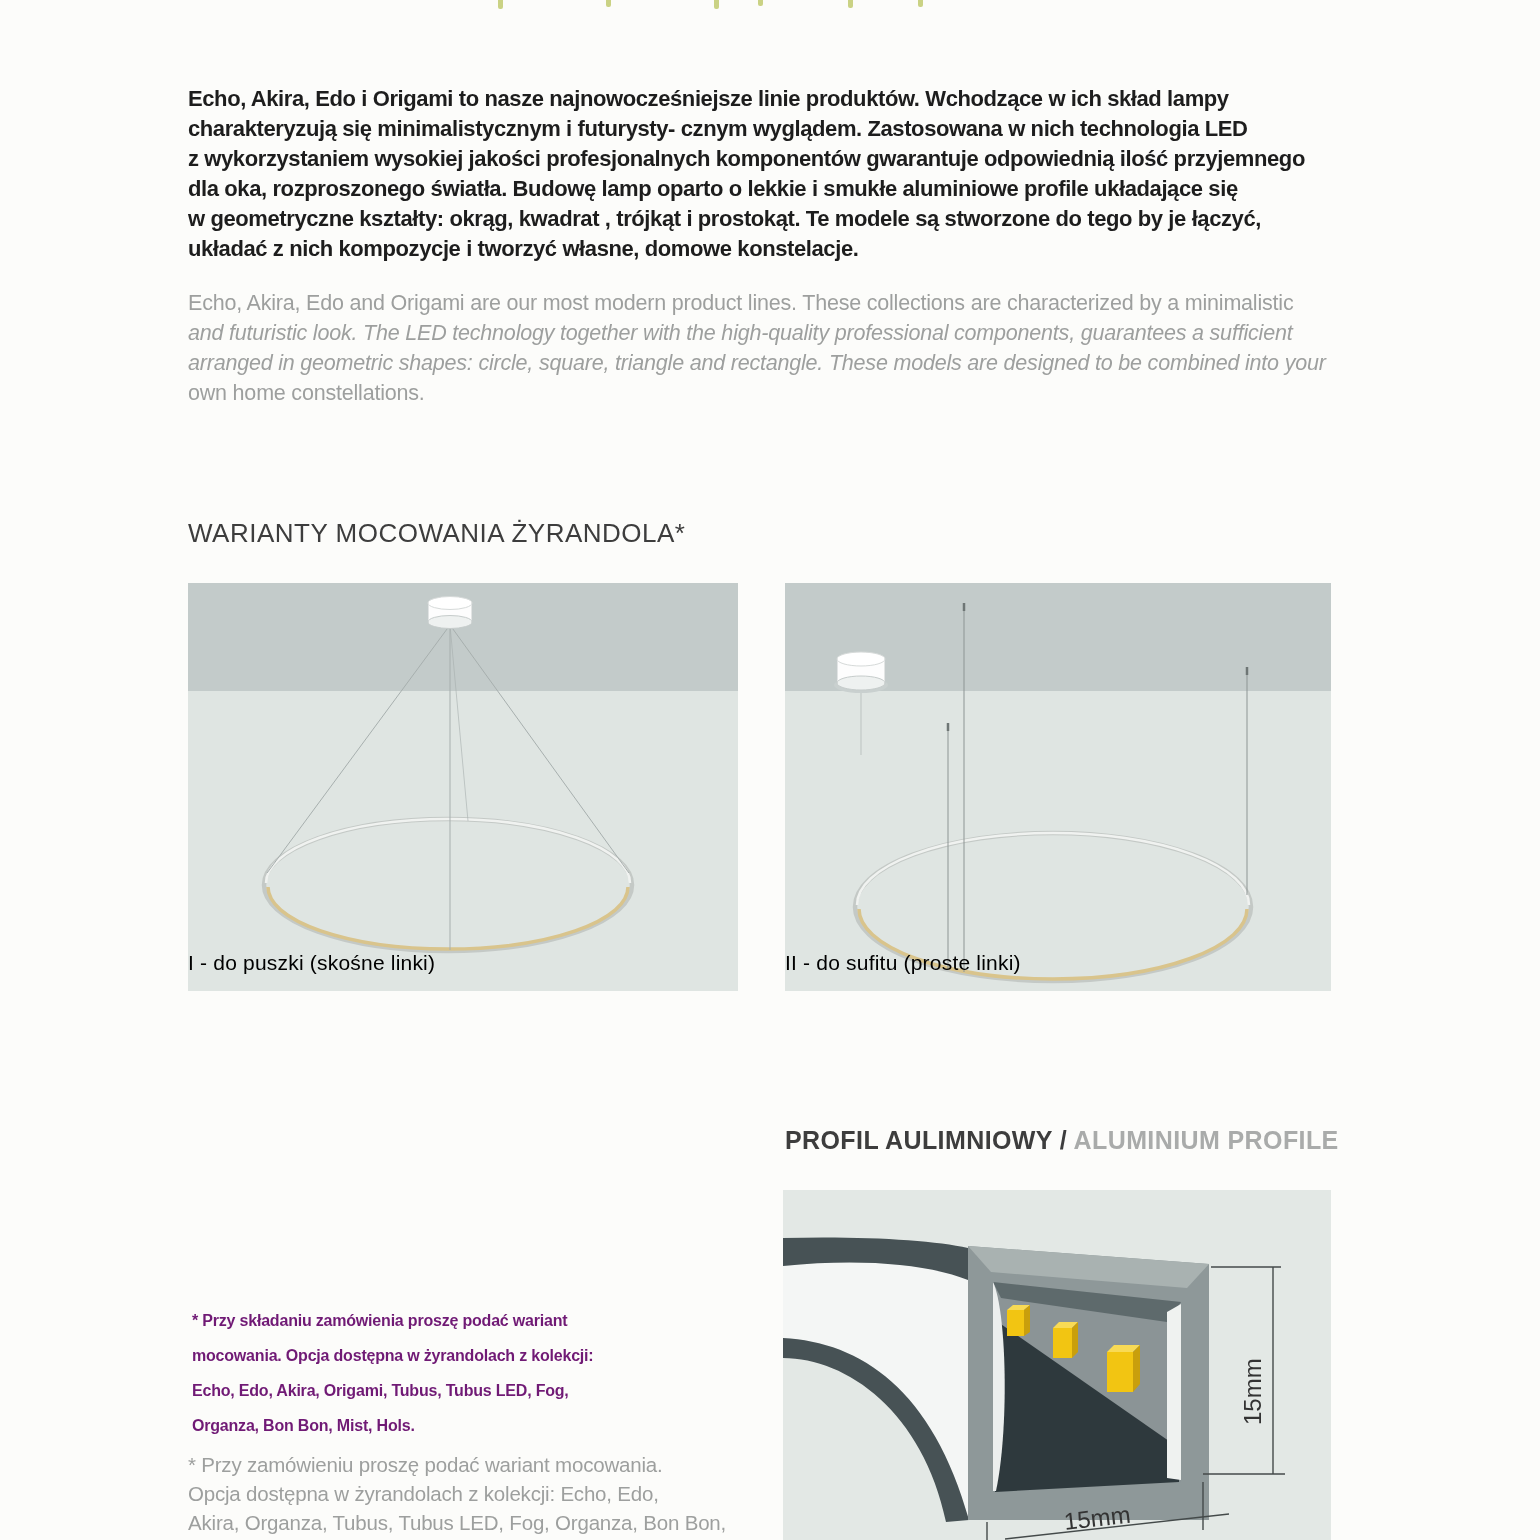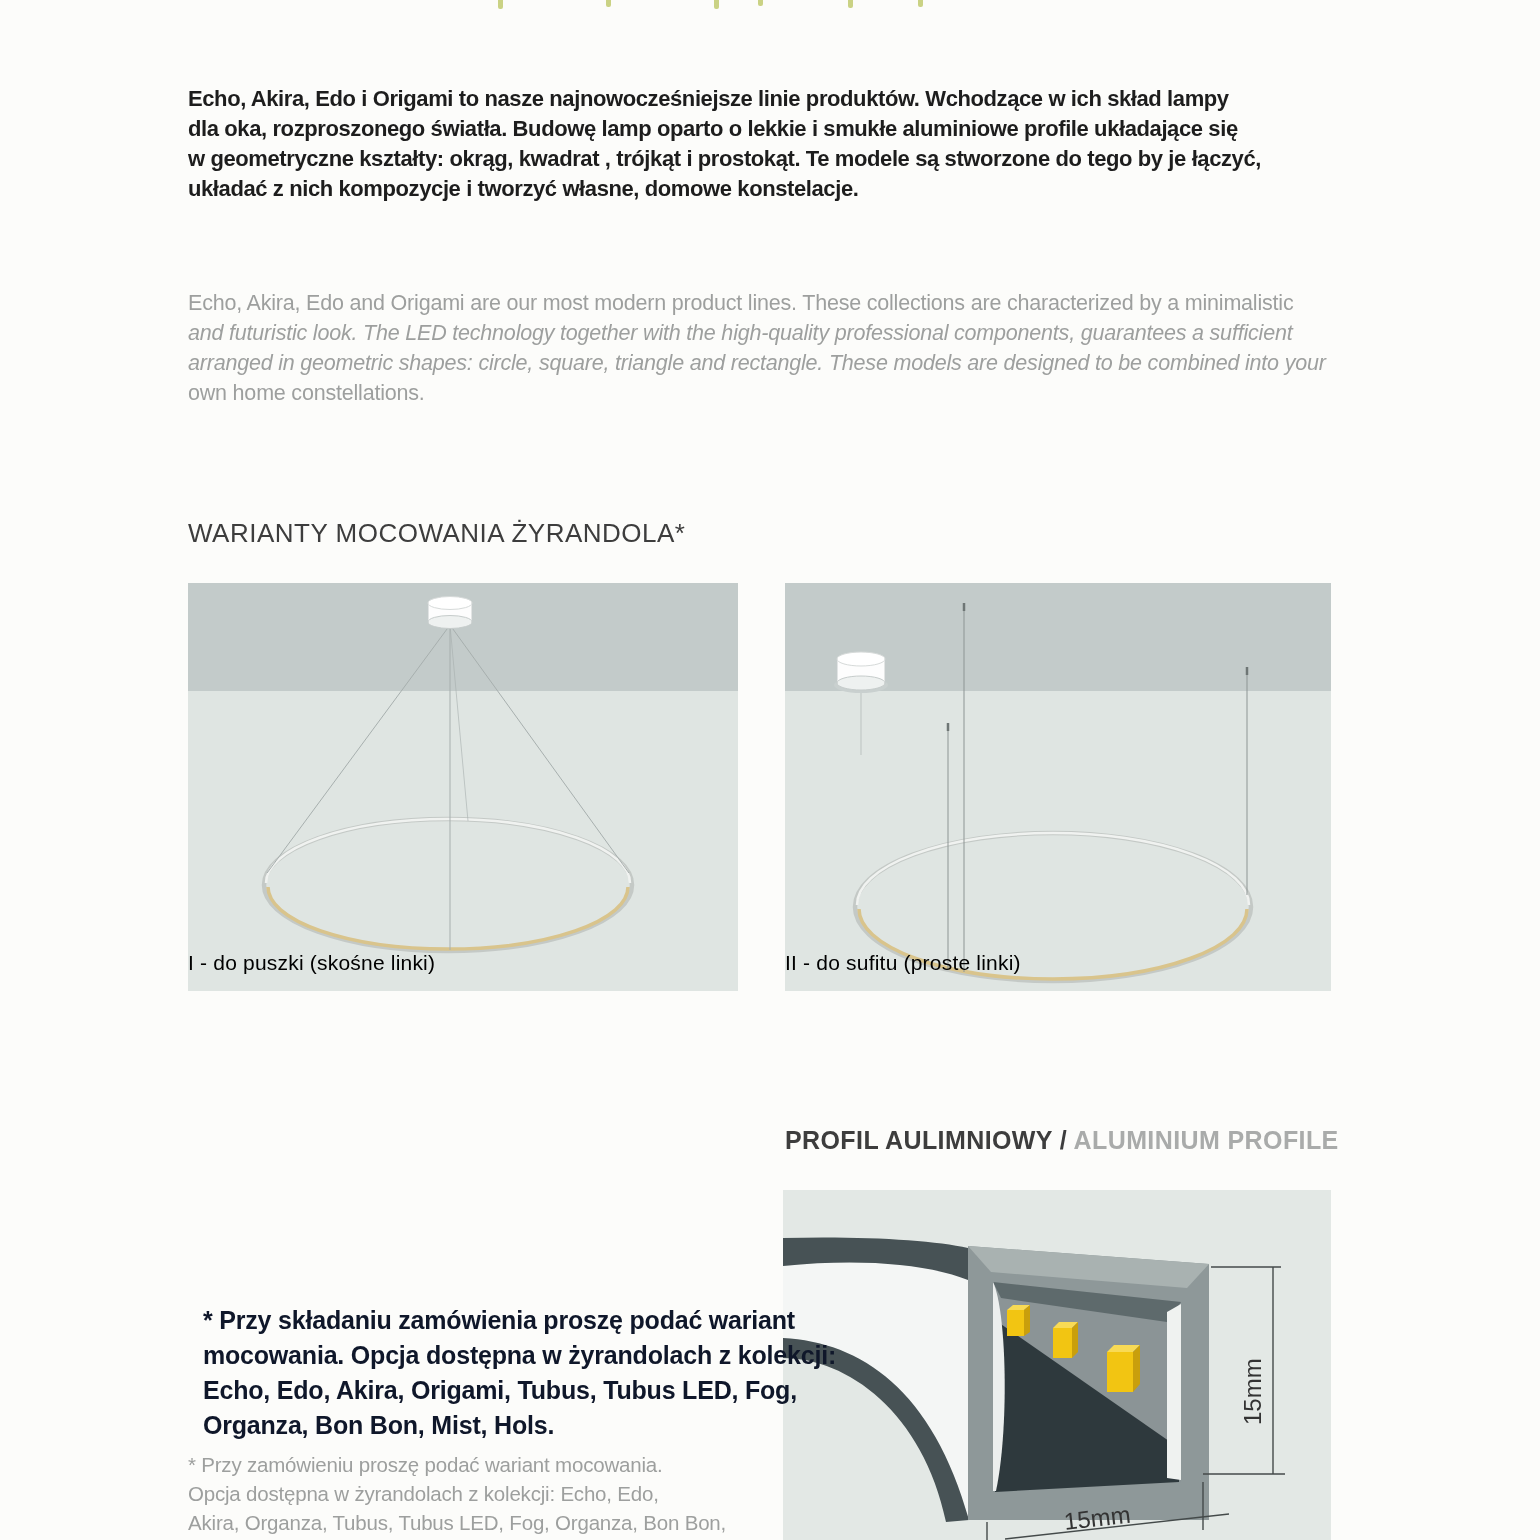--- a/index.html
+++ b/index.html
@@ -16,41 +16,43 @@
   .h1{position:absolute;left:160px;top:518px;font-size:26px;color:#3d3d3d;letter-spacing:.5px;font-weight:400;}
   .h2{position:absolute;left:757px;top:1126px;font-size:25px;letter-spacing:.4px;font-weight:700;}
   .h2 .dark{color:#3d3d3d;}
   .h2 .light{color:#a9abaa;}
   .caption{position:absolute;top:951px;font-size:21px;color:#000000;letter-spacing:.2px;}
   .cap1{left:160px;} .cap2{left:757px;}
   .fig{position:absolute;overflow:hidden;}
   .fig1{left:160px;top:583px;width:550px;height:408px;}
   .fig2{left:757px;top:583px;width:546px;height:408px;}
   .fig3{left:755px;top:1190px;width:548px;height:350px;}
-  .note-bold{left:175px;top:1303px;font-size:25px;line-height:35px;font-weight:bold;color:#0f172a;letter-spacing:-0.2px;}
+  .note-bold{left:164px;top:1303px;font-size:16px;line-height:35px;font-weight:bold;color:#701a75;letter-spacing:-0.2px;}
   .note-gray{left:160px;top:1450px;font-size:20.5px;line-height:29px;color:#9d9f9e;letter-spacing:-0.2px;}
   svg{display:block;}
   text{font-family:"Liberation Sans", sans-serif;}
 </style>
 </head>
 <body>
 
 <div class="page">
 
   <div>
     <span class="frag" style="left:470px;height:9px;"></span>
     <span class="frag" style="left:578px;height:7px;"></span>
     <span class="frag" style="left:686px;height:9px;"></span>
     <span class="frag" style="left:730px;height:6px;"></span>
     <span class="frag" style="left:820px;height:8px;"></span>
     <span class="frag" style="left:890px;height:7px;"></span>
   </div>
 
   <div class="par pl-intro">
     <div>Echo, Akira, Edo i Origami  to nasze najnowocześniejsze linie produktów. Wchodzące w ich skład lampy</div>
+    <div>charakteryzują się minimalistycznym i futurysty- cznym wyglądem. Zastosowana w nich technologia LED</div>
+    <div>z wykorzystaniem wysokiej jakości profesjonalnych komponentów gwarantuje odpowiednią ilość przyjemnego</div>
     <div>dla oka, rozproszonego światła. Budowę lamp oparto o lekkie i smukłe aluminiowe profile układające się</div>
     <div>w geometryczne kształty: okrąg, kwadrat , trójkąt i prostokąt. Te modele są stworzone do tego by je łączyć,</div>
     <div>układać z nich kompozycje i tworzyć własne, domowe konstelacje.</div>
   </div>
 
   <div class="par en-intro">
     <div>Echo, Akira, Edo and Origami are our most modern product lines. These collections are characterized by a minimalistic</div>
     <div>and futuristic look. The LED technology together with the high-quality professional components, guarantees a sufficient</div>
     <div>arranged in geometric shapes: circle, square, triangle and rectangle. These models are designed to be combined into your</div>
     <div>own home constellations.</div>

